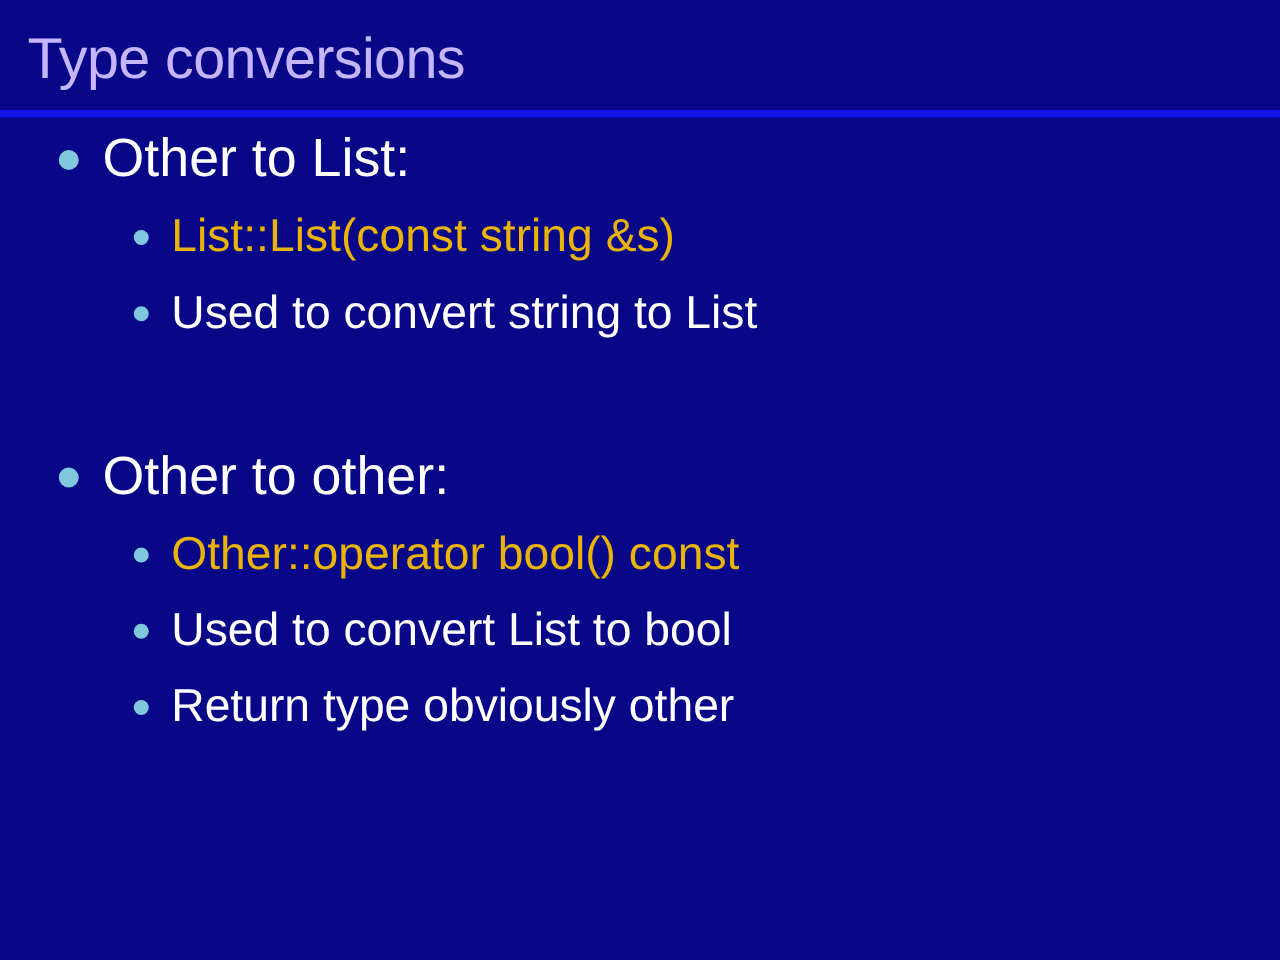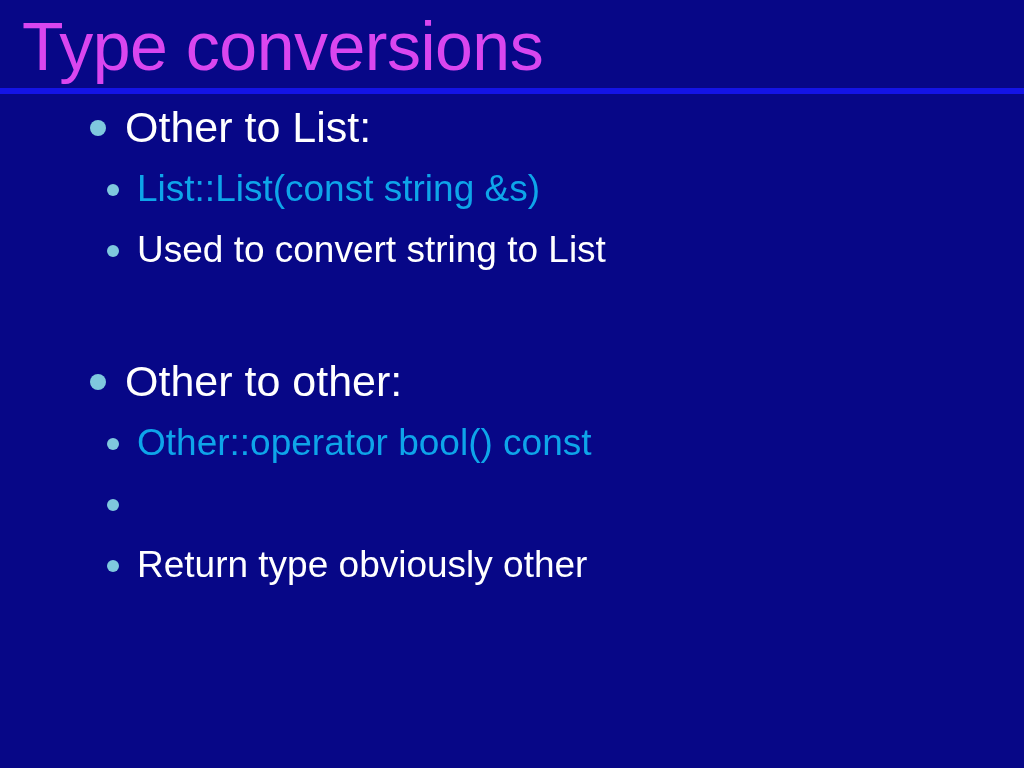--- a/index.html
+++ b/index.html
@@ -23,22 +23,22 @@
     overflow: hidden;
   }
 
   
   #slide-title {
     position: absolute;
     left: 22px;
     top: 6px;
     width: 980px;
     height: 80px;
-    color: #d946ef;
-    font-size: 68px;
+    color: #c4b5fd;
+    font-size: 46px;
     line-height: 80px;
     letter-spacing: -0.5px;
     white-space: nowrap;
     font-weight: normal;
     margin: 0;
   }
 
   #title-rule {
     position: absolute;
     left: 0;
@@ -61,21 +61,20 @@
     display: block;
     white-space: nowrap;
   }
 
   
   .level-1 {
     height: 62px;
     padding-left: 82px;
     font-size: 43px;
     line-height: 62px;
-    margin-left: 43px;
   }
   .level-1 .marker {
     position: absolute;
     left: 47px;
     top: 24px;
     width: 16px;
     height: 16px;
     border-radius: 50%;
     background: #7FC8DE;
   }
@@ -96,21 +95,21 @@
     border-radius: 50%;
     background: #7FC8DE;
   }
 
   
   .spacer-row {
     height: 70px;
   }
 
   .txt-white  { color: #FFFFFF; }
-  .txt-yellow { color: #0ea5e9; }
+  .txt-yellow { color: #eab308; }
 
   .label {
     display: inline-block;
     vertical-align: baseline;
   }
 </style>
 </head>
 <body>
 
 <div id="slide">
@@ -143,20 +142,21 @@
       <span class="label txt-white">Other to other:</span>
     </div>
 
     <div class="bullet-row level-2">
       <span class="marker"></span>
       <span class="label txt-yellow">Other::operator  bool()  const</span>
     </div>
 
     <div class="bullet-row level-2">
       <span class="marker"></span>
+      <span class="label txt-white">Used to convert List to bool</span>
     </div>
 
     <div class="bullet-row level-2">
       <span class="marker"></span>
       <span class="label txt-white">Return type obviously other</span>
     </div>
 
   </div>
 </div>
 

